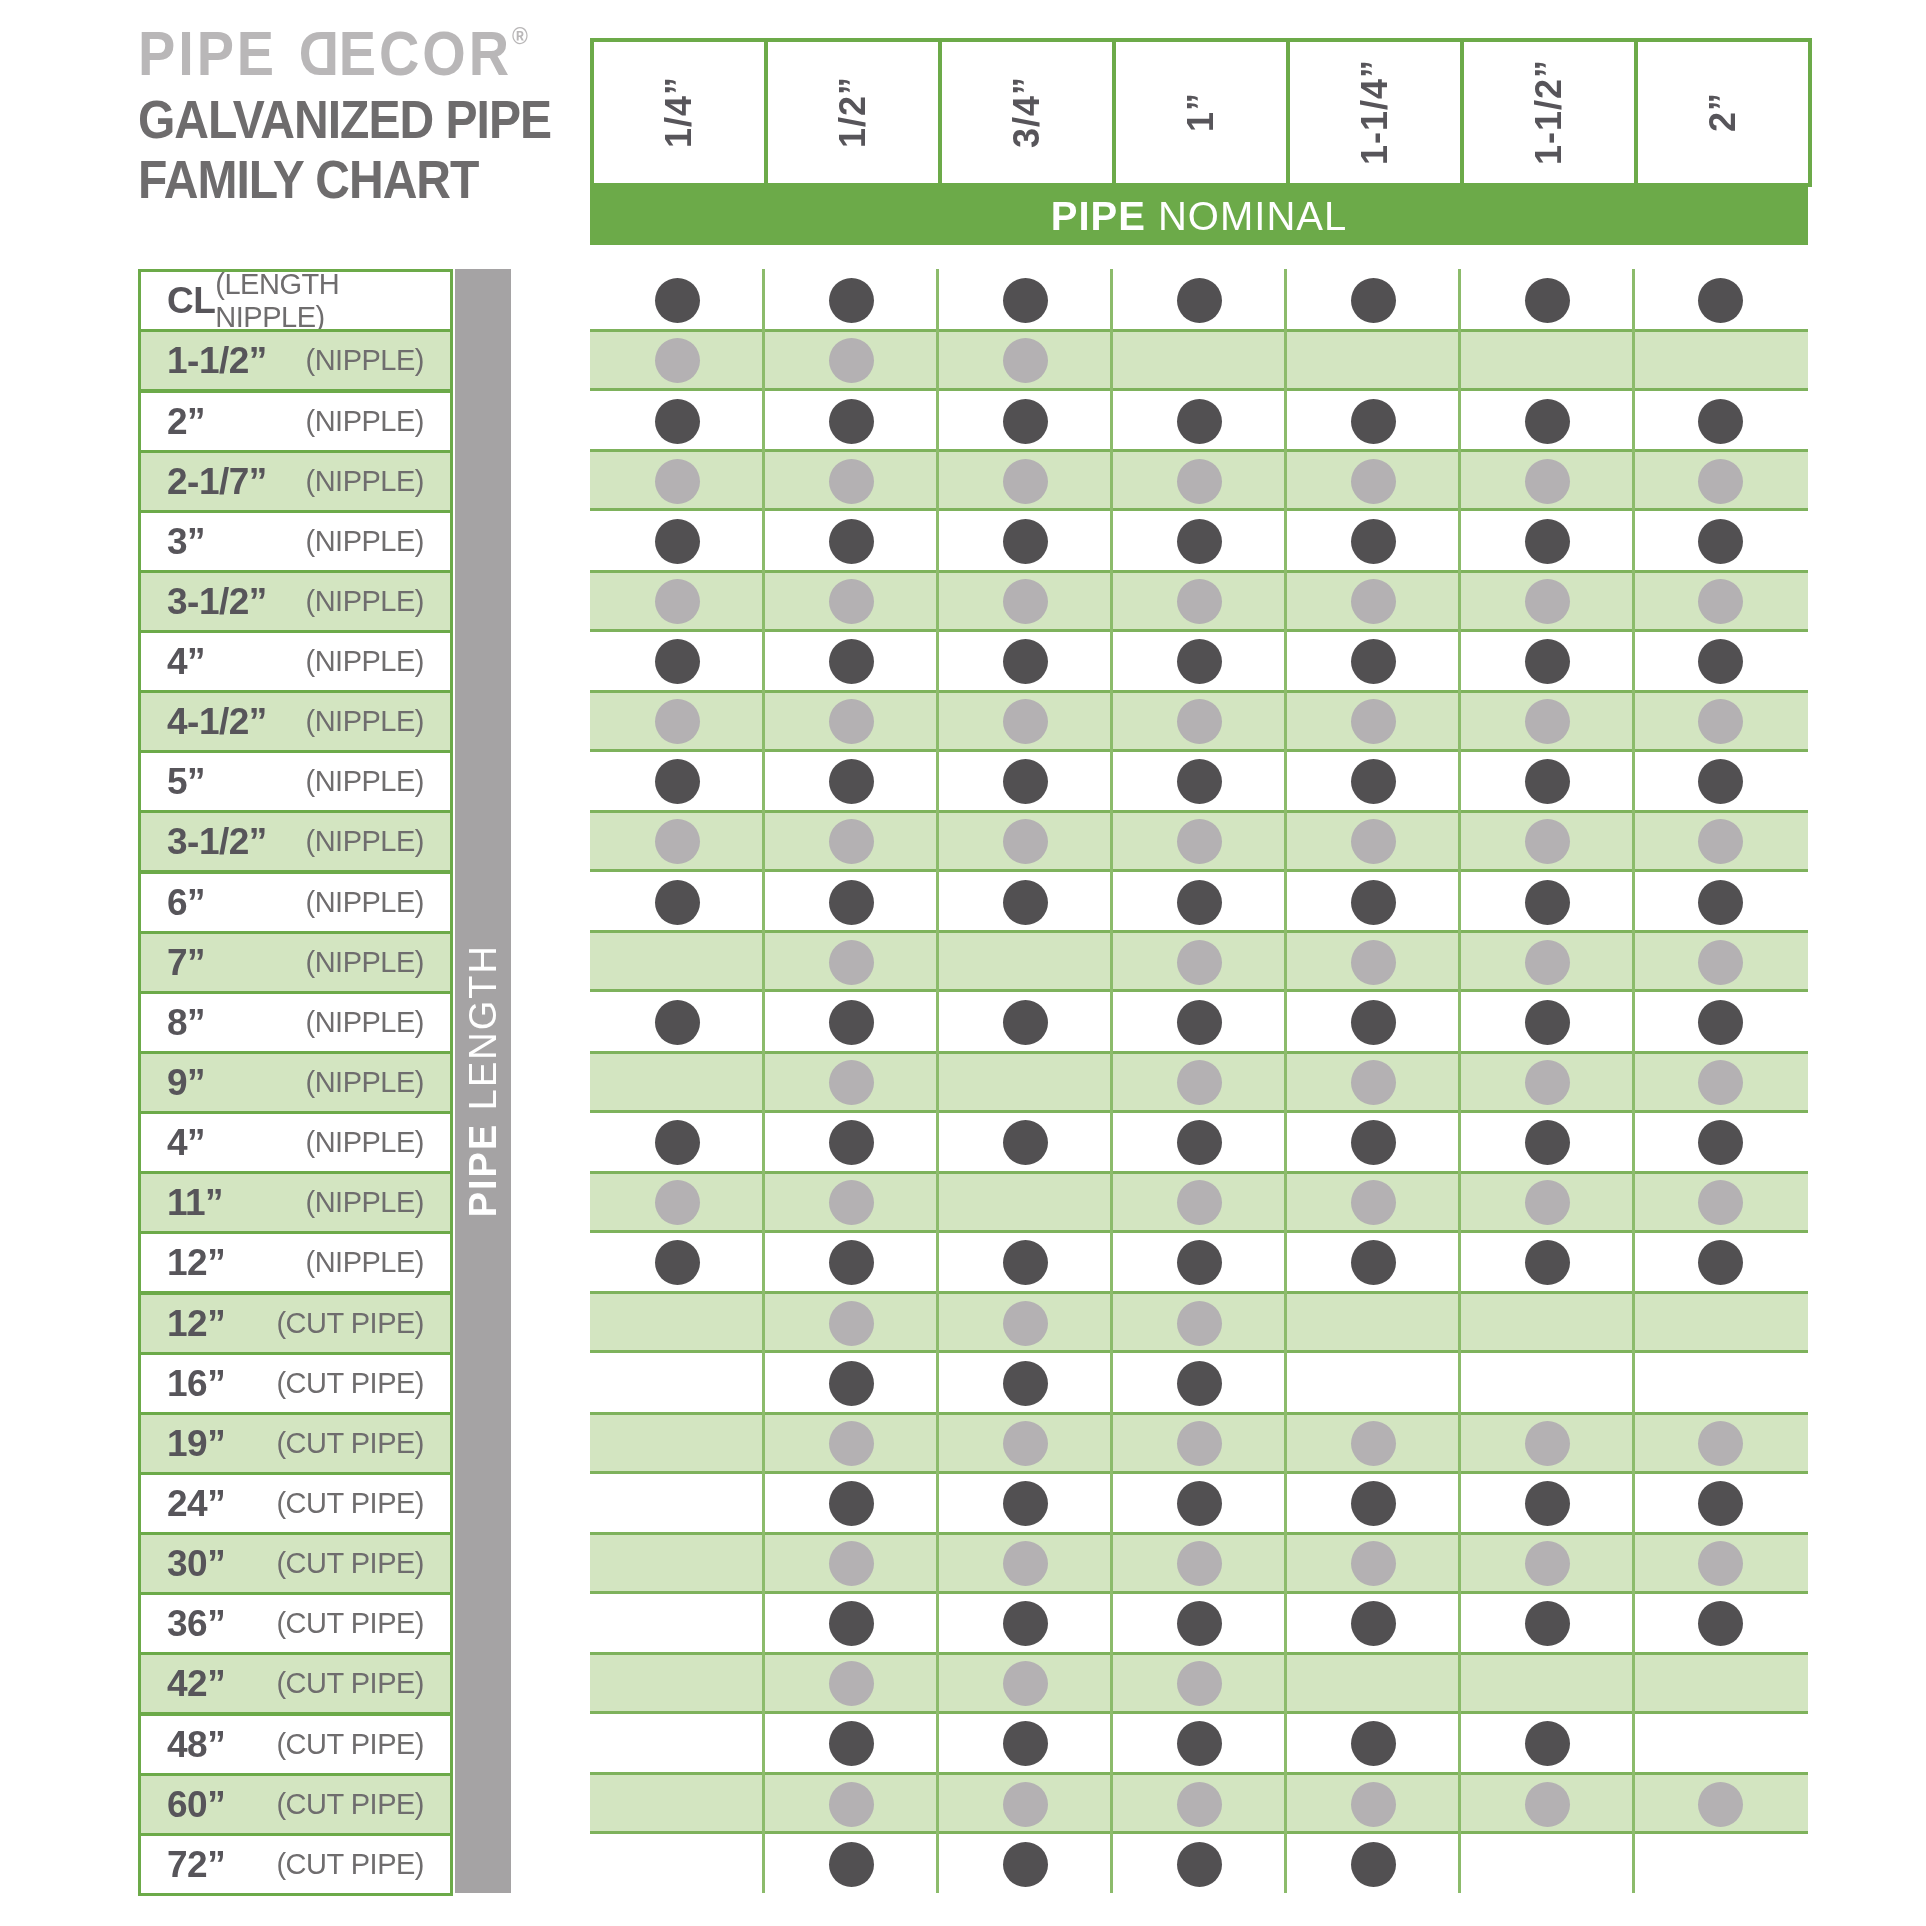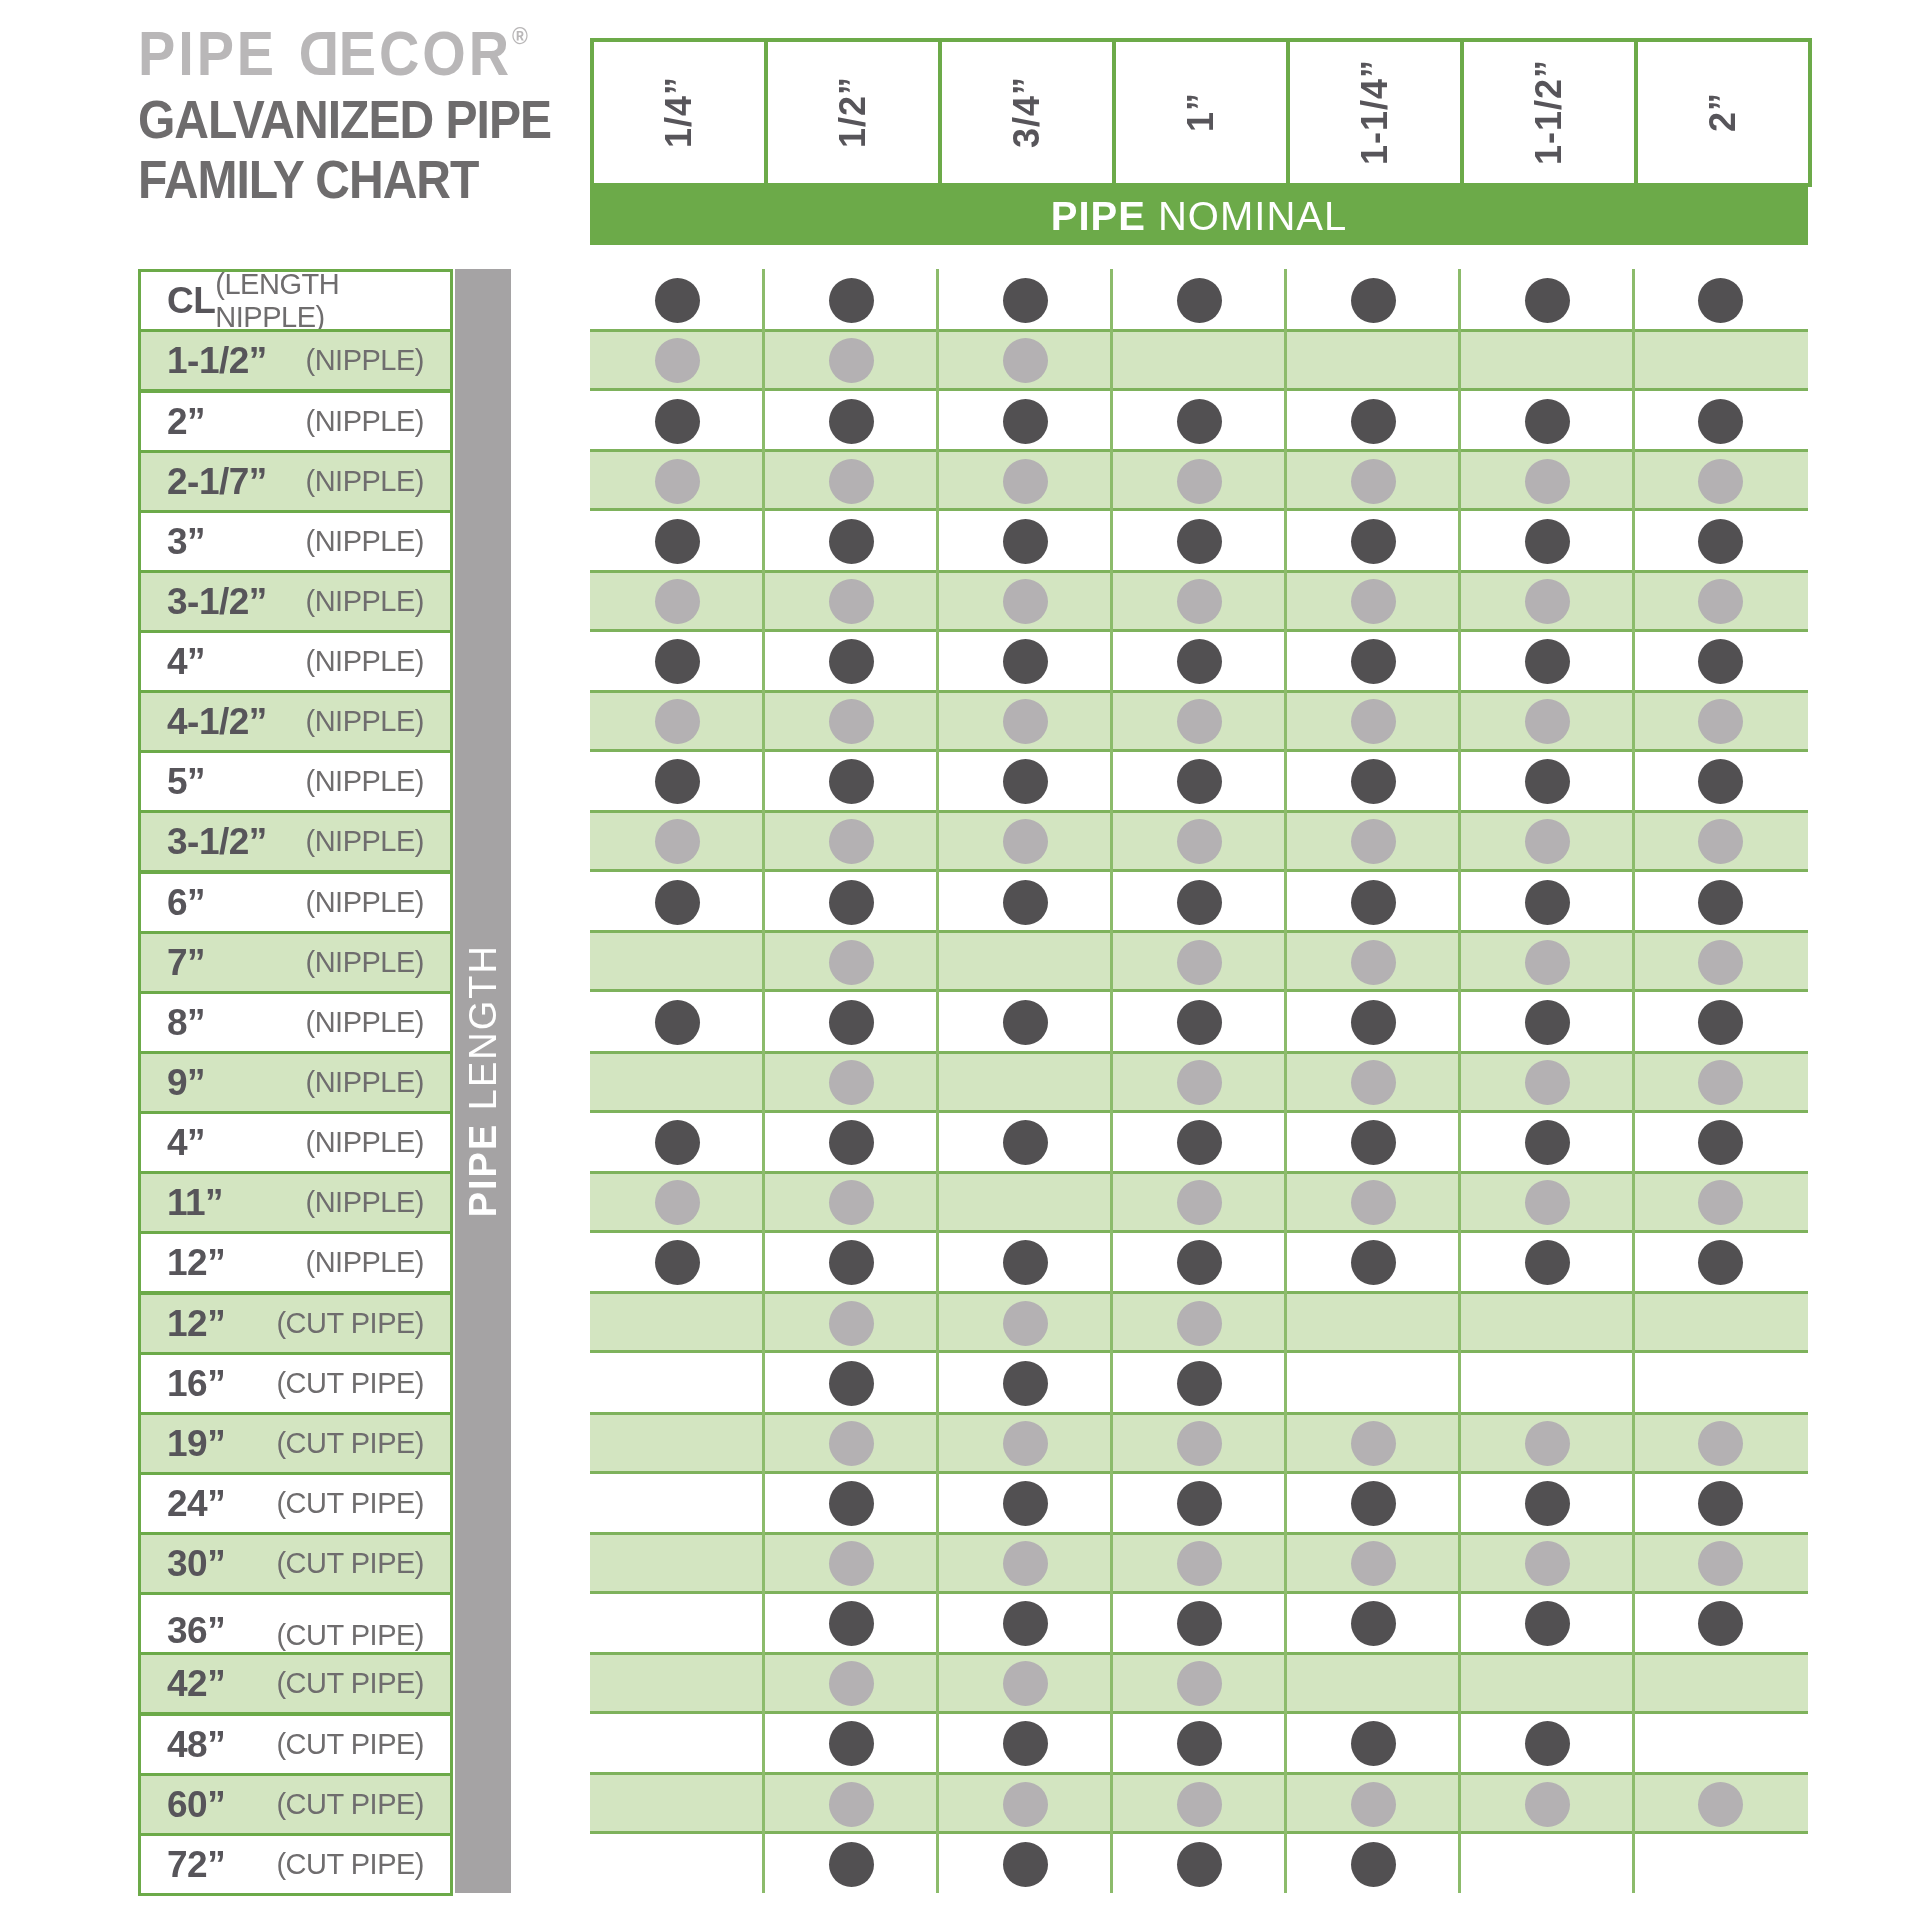--- a/index.html
+++ b/index.html
@@ -202,21 +202,21 @@
         <span class="kind">(CUT PIPE)</span>
       </div>
       <div class="label-row" style="top: 1472px; height: 63px; width: 315px;">
         <span class="size">24”</span>
         <span class="kind">(CUT PIPE)</span>
       </div>
       <div class="label-row green" style="top: 1532px; height: 63px; width: 315px;">
         <span class="size">30”</span>
         <span class="kind">(CUT PIPE)</span>
       </div>
-      <div class="label-row" style="top: 1592px; height: 63px; width: 315px; align-items: flex-end;">
+      <div class="label-row" style="top: 1592px; height: 63px; width: 315px;">
         <span class="size">36”</span>
         <span class="kind">(CUT PIPE)</span>
       </div>
       <div class="label-row green" style="top: 1652px; height: 63px; width: 315px;">
         <span class="size">42”</span>
         <span class="kind">(CUT PIPE)</span>
       </div>
       <div class="label-row" style="top: 1713px; height: 63px; width: 315px;">
         <span class="size">48”</span>
         <span class="kind">(CUT PIPE)</span>

